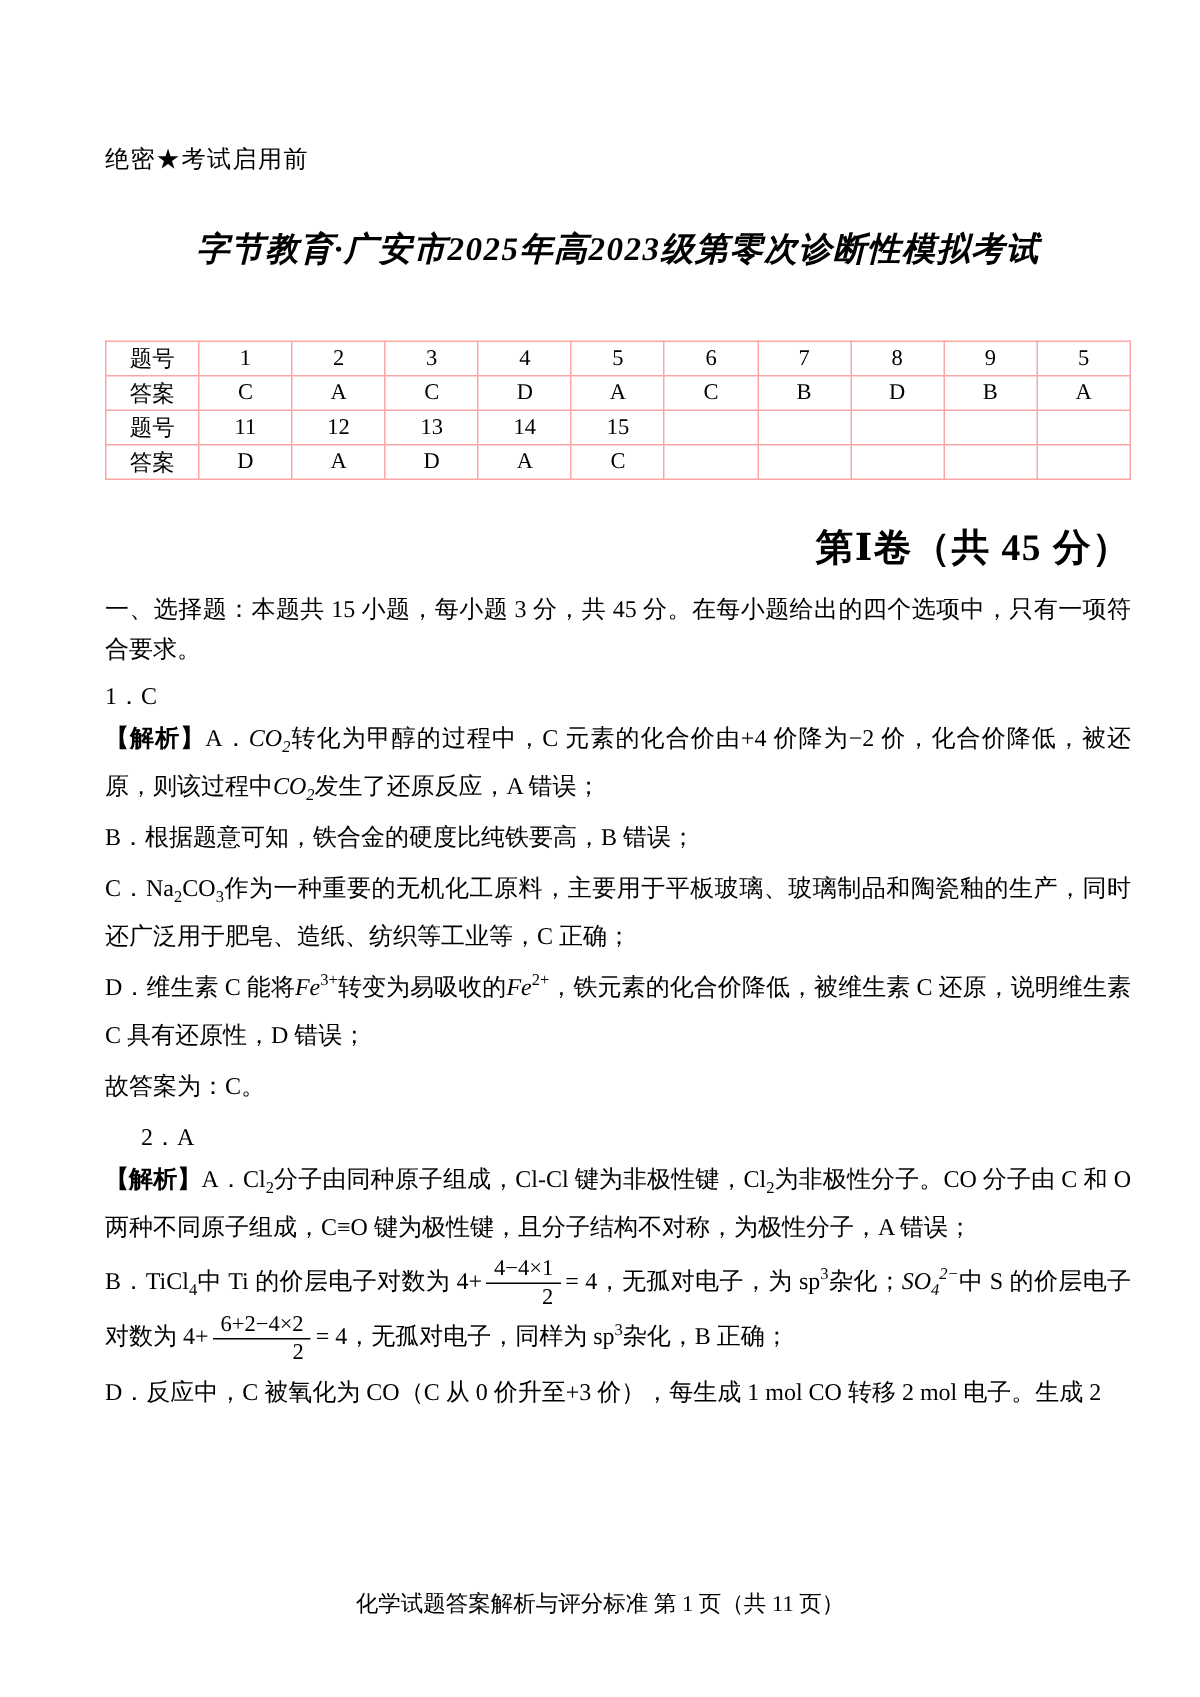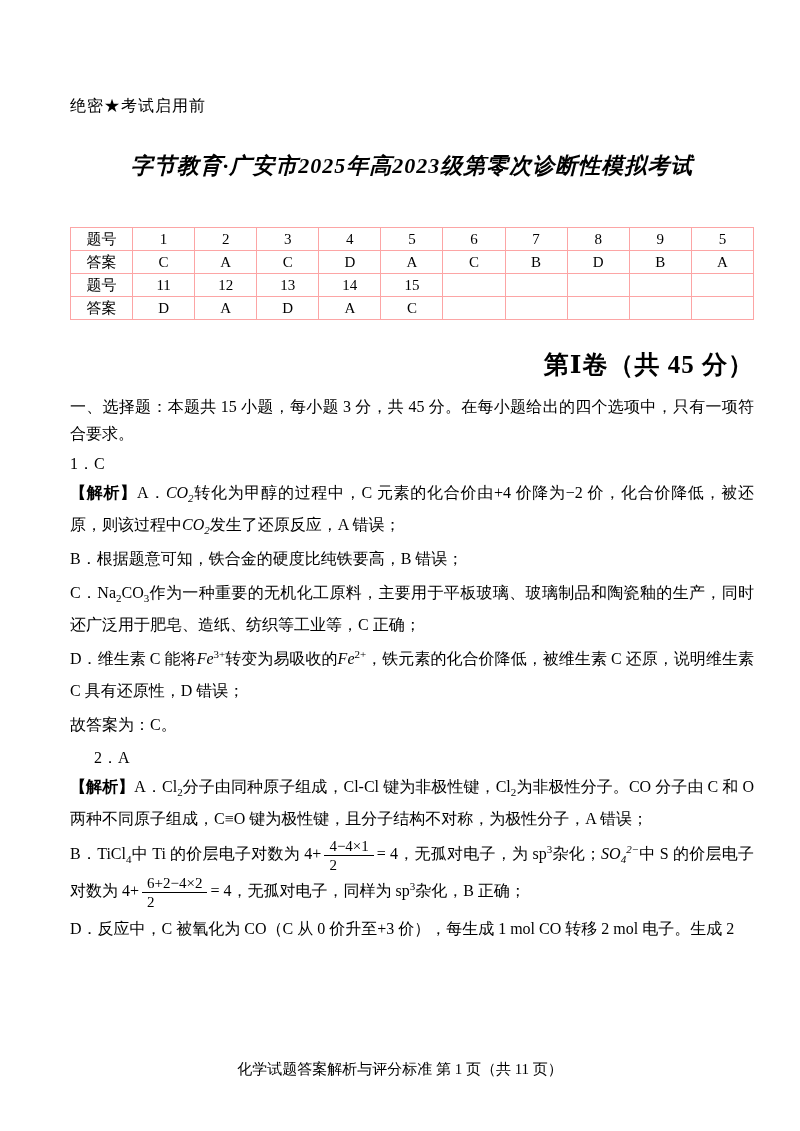--- a/index.html
+++ b/index.html
@@ -66,21 +66,21 @@
     line-height: 2.0;
     text-align: justify;
     margin-top: 2px;
   }
   sub, sup { font-size: 11px; line-height: 0; }
   .it { font-style: italic; }
   .bd { font-weight: bold; }
   .frac {
     display: inline-flex;
     flex-direction: column;
-    align-items: flex-start;
+    align-items: flex-end;
     vertical-align: middle;
     margin: 0 3px;
     line-height: 1.2;
     font-size: 15px;
     text-align: center;
   }
   .fn { border-bottom: 1px solid #000; padding: 0 5px; }
   .fd { padding: 0 5px; }
   .footer {
     position: absolute;

